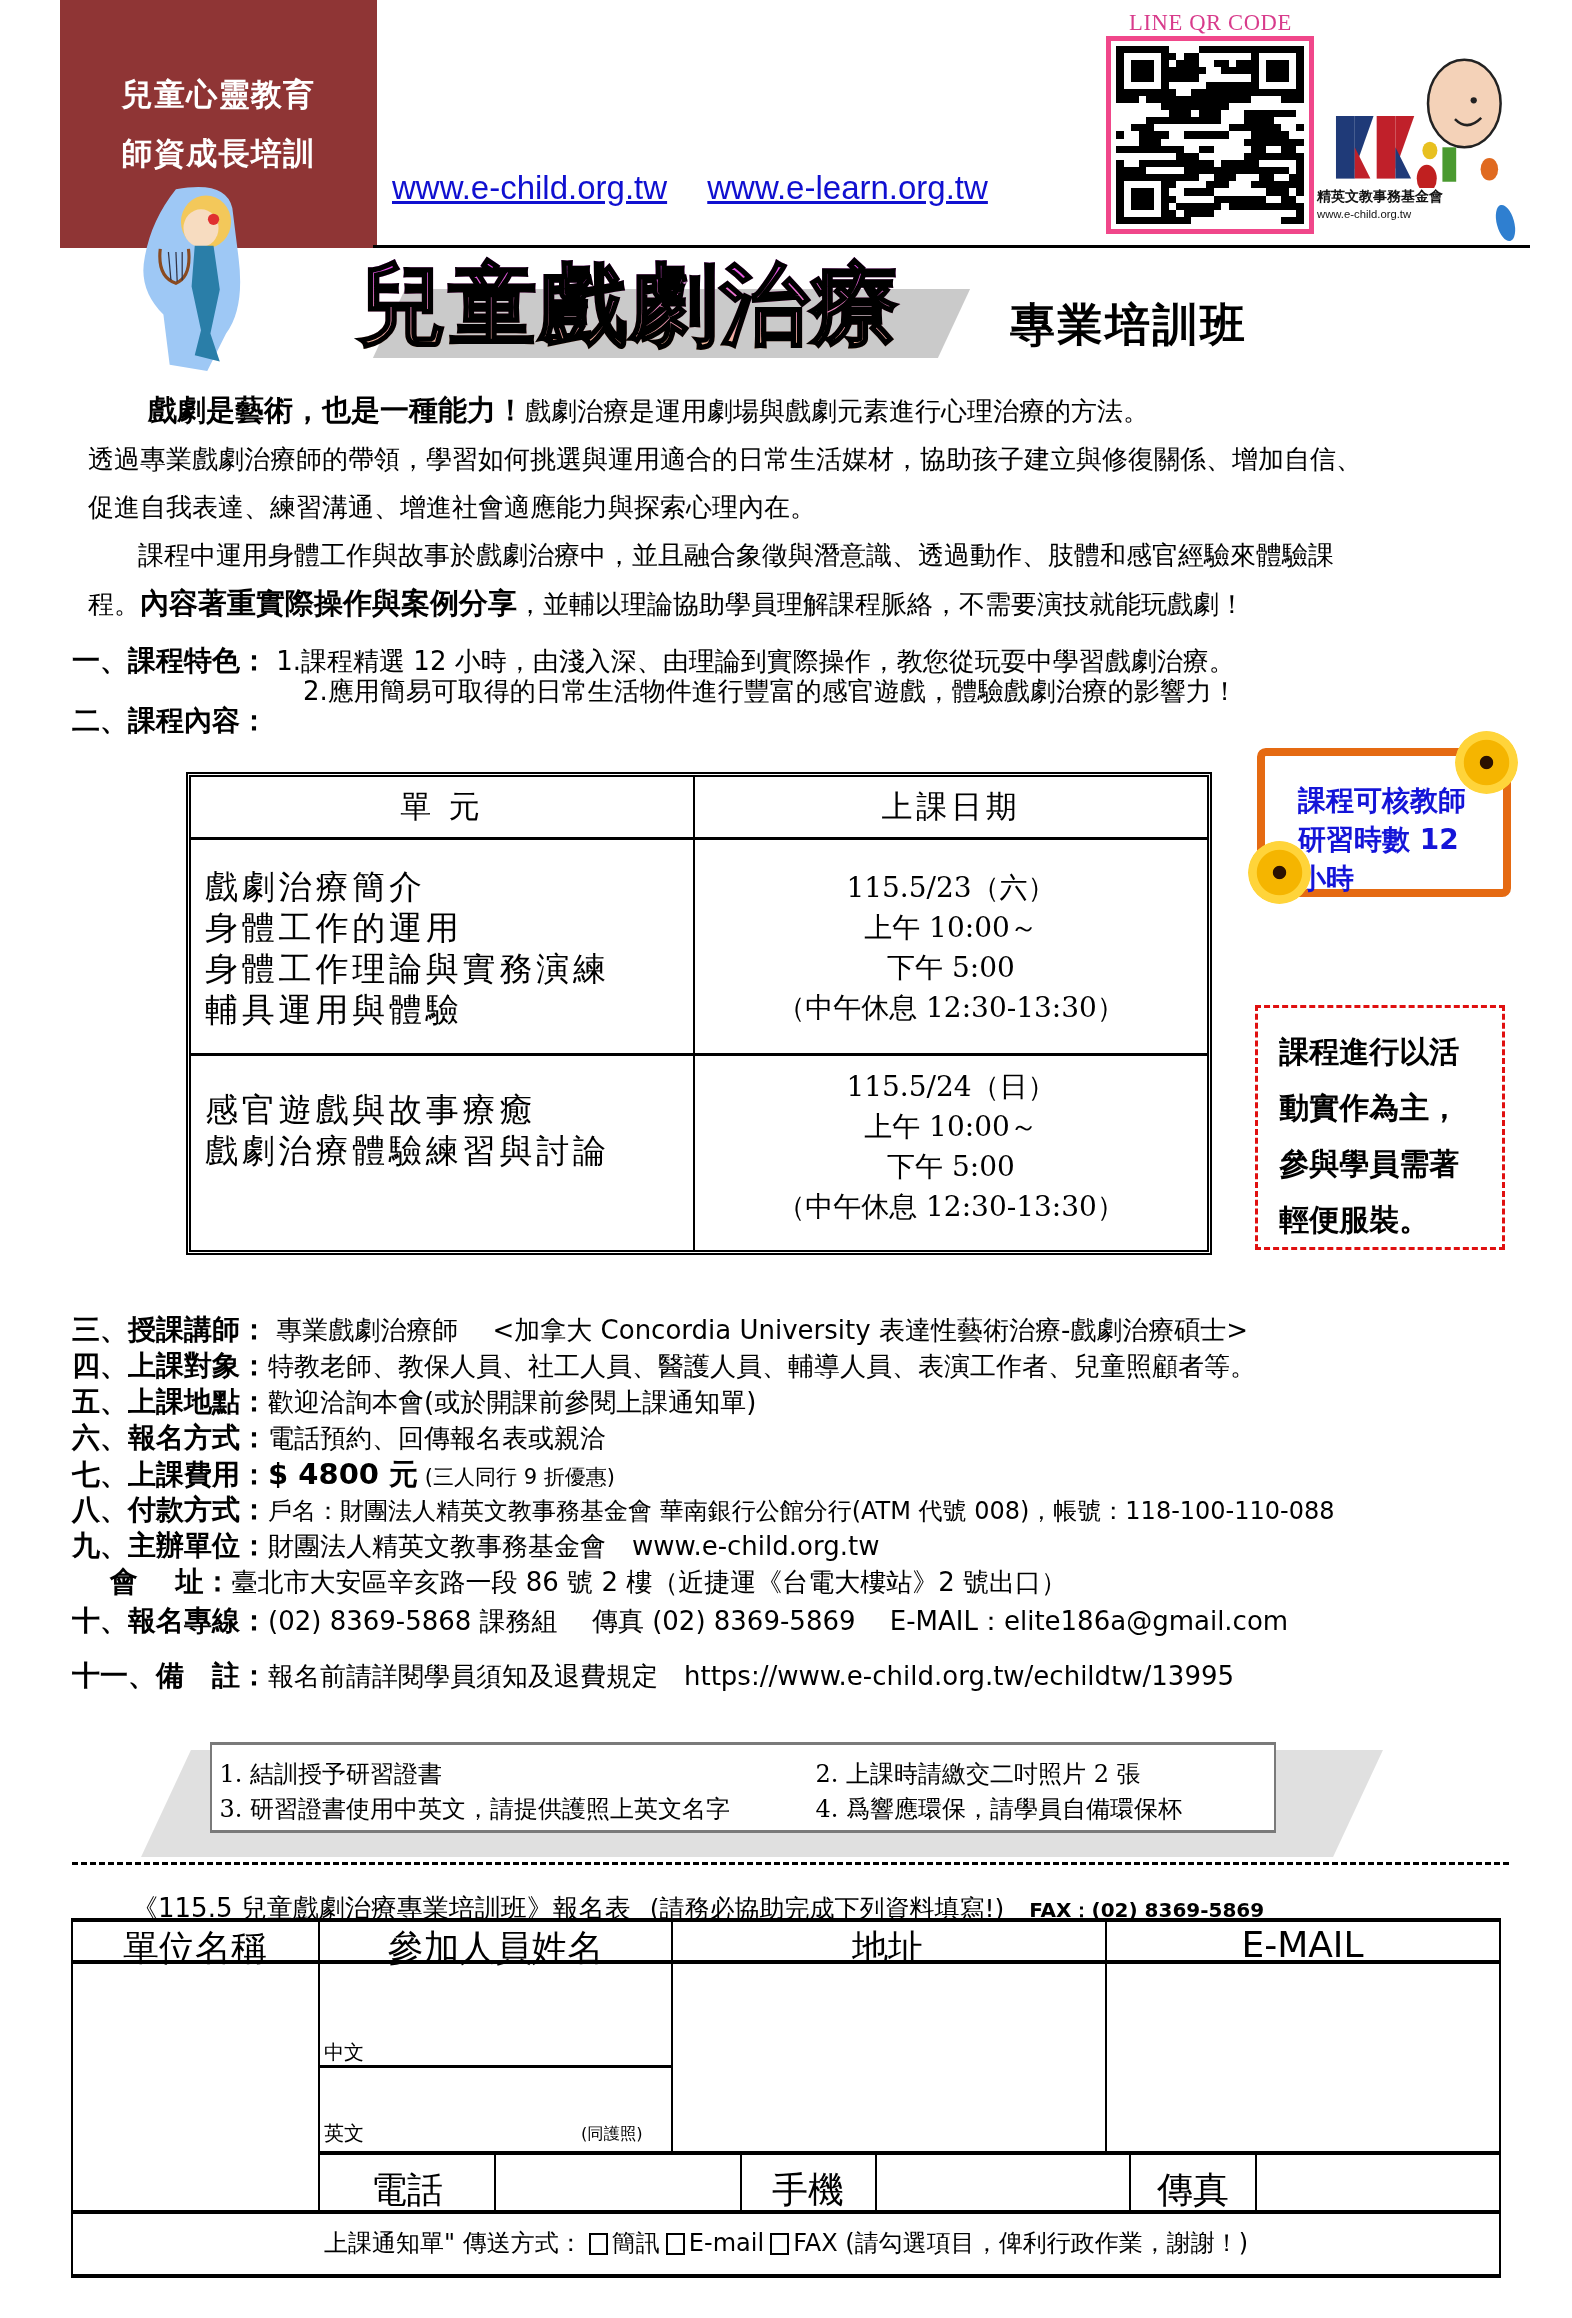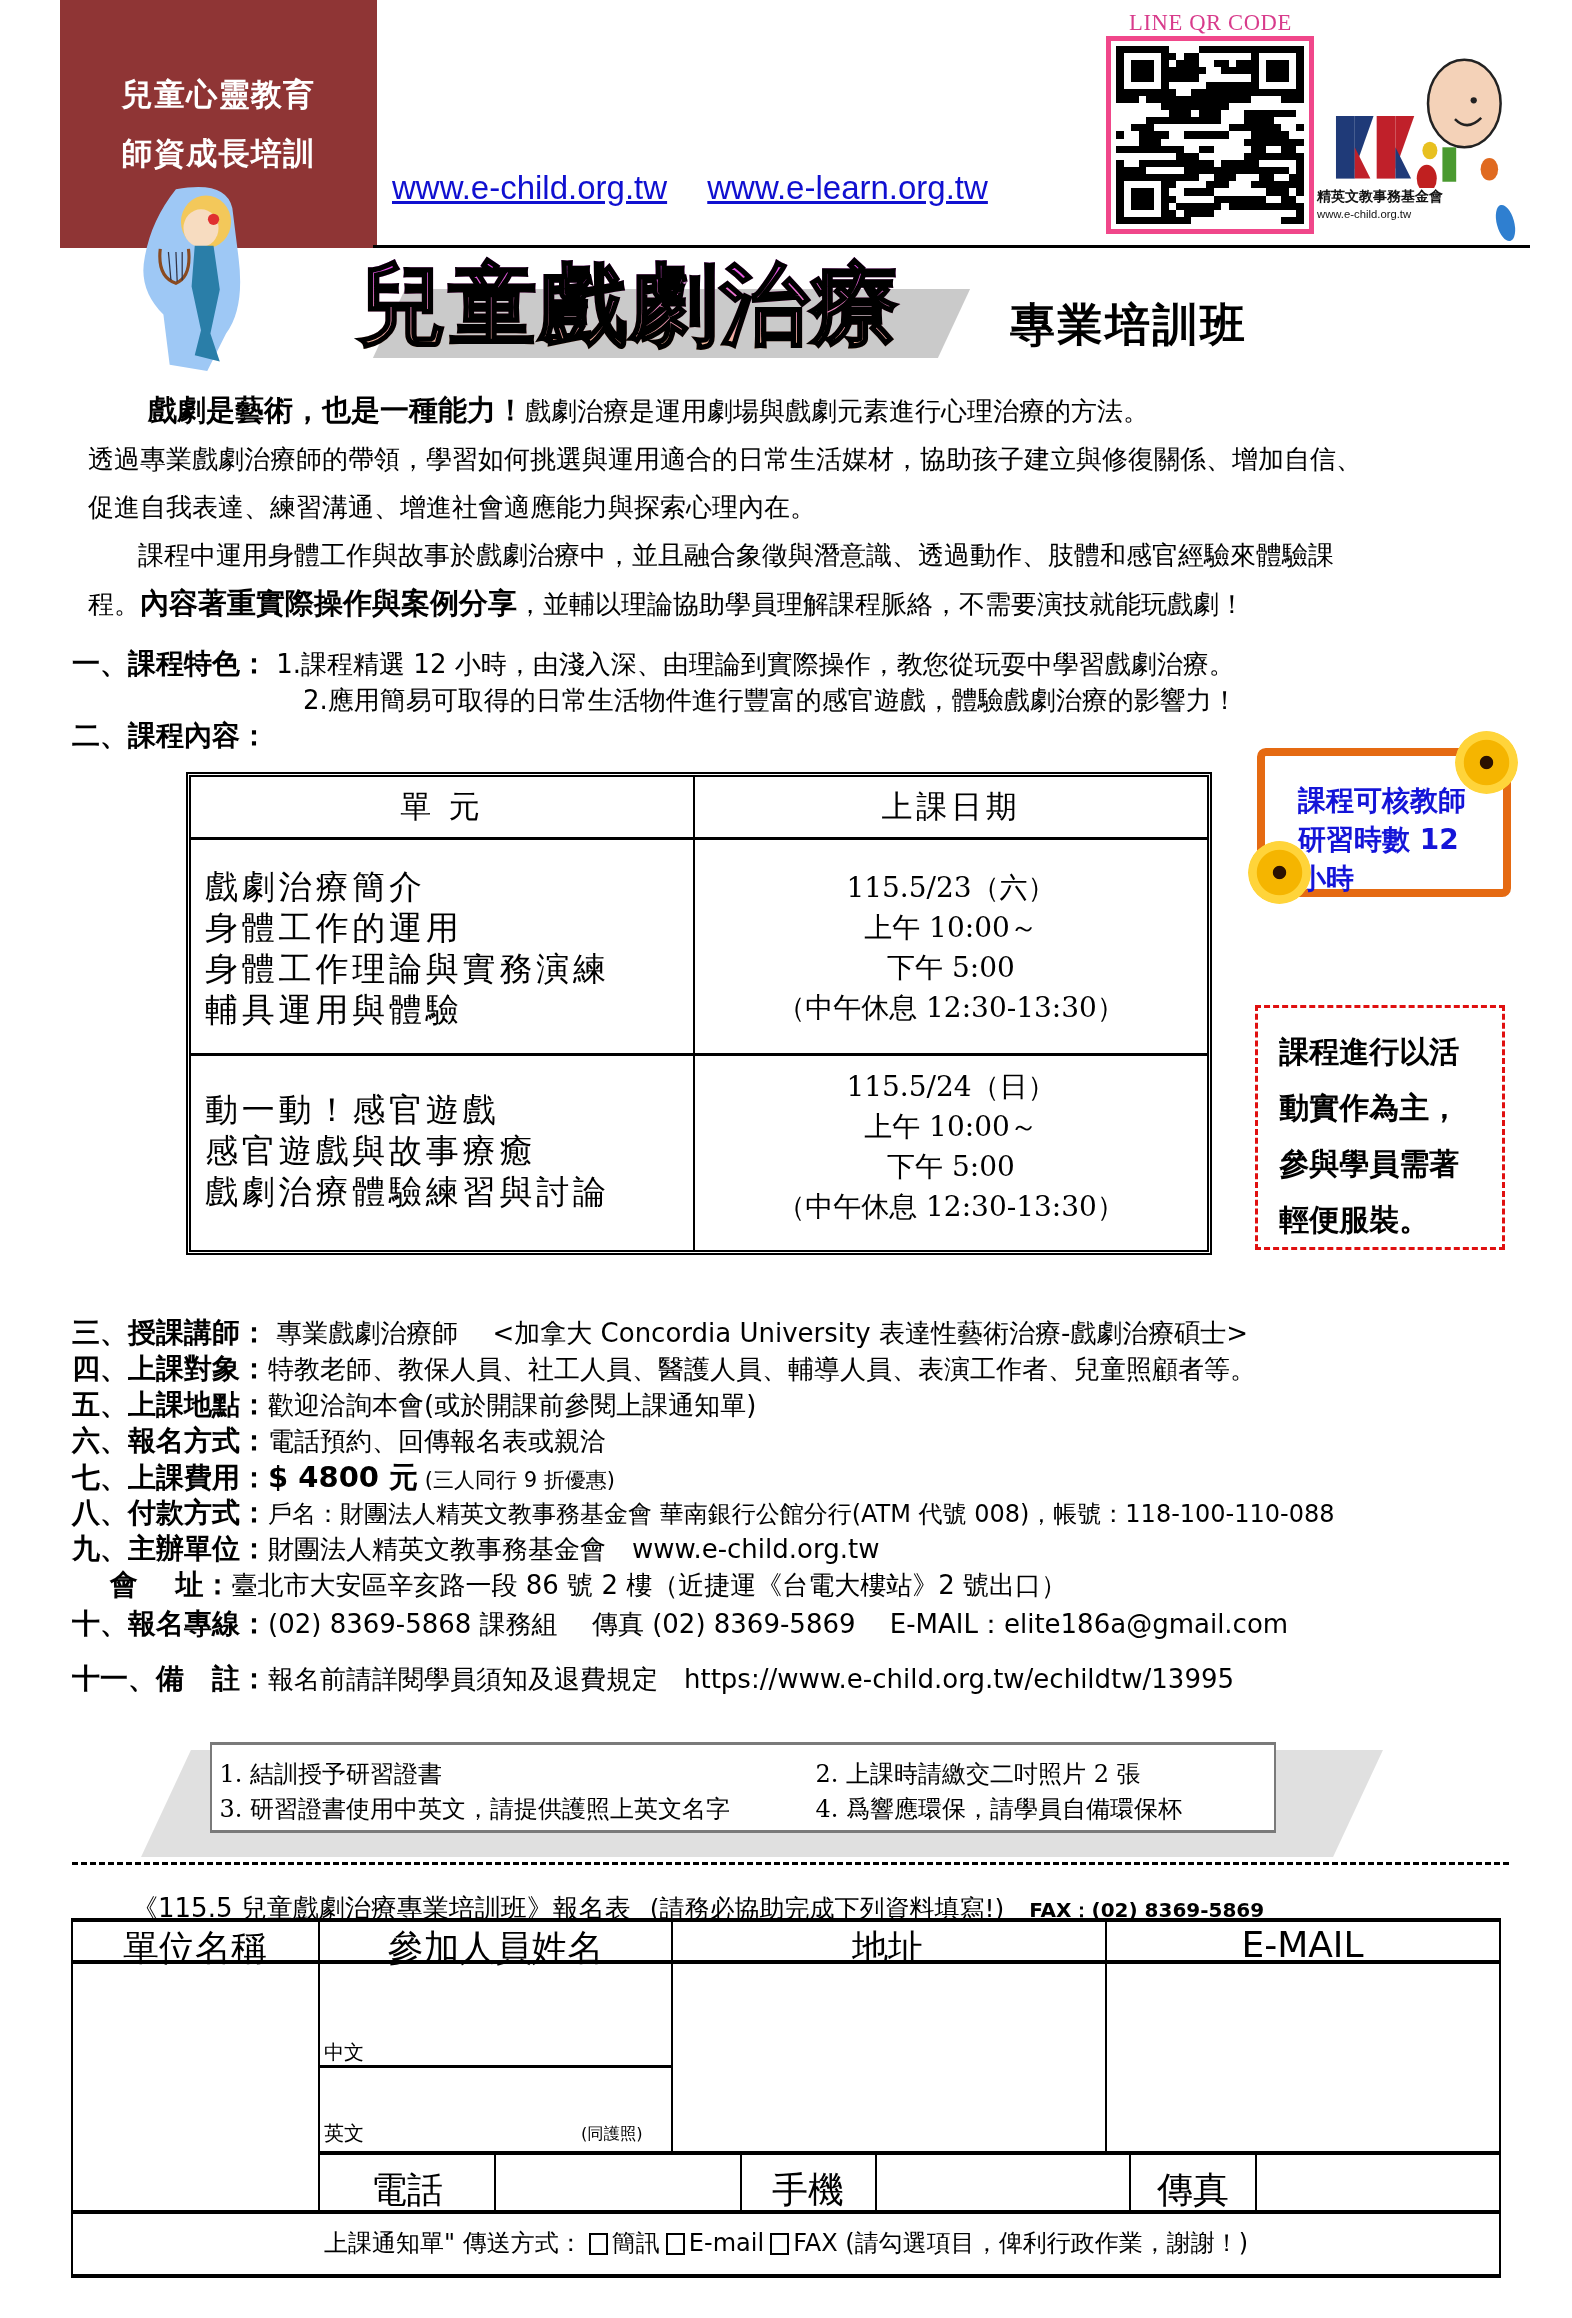--- a/index.html
+++ b/index.html
@@ -32,21 +32,21 @@
                 -webkit-background-clip:text; background-clip:text; color:transparent;
                 -webkit-text-stroke:2.5px #000; line-height:1.1; }
   .title-shadow { left:389px; top:289px; width:565px; height:69px; background:#bdbdbd; transform:skewX(-25deg); opacity:.8; }
   .title-sub { left:1010px; top:295px; font-size:45px; font-weight:bold; letter-spacing:2.5px; }
 
   
   .para { left:88px; width:1412px; font-size:26px; line-height:48px; }
   .para b { font-weight:bold; font-size:29px; }
 
   
-  .sec { left:72px; font-size:26px; line-height:36px; white-space:nowrap; }
+  .sec { left:72px; font-size:26px; line-height:30px; white-space:nowrap; }
   .sec .lab { font-weight:bold; font-size:28px; }
 
   
   .course-table { left:186px; top:772px; width:1026px; height:483px; border:5px double #000; box-sizing:border-box; }
   .ct-row { position:absolute; left:0; width:100%; border-bottom:3.1px solid #000; box-sizing:border-box; }
   .ct-row:last-child { border-bottom:none; }
   .ct-cell { position:absolute; top:0; height:100%; box-sizing:border-box; }
   .ct-cell.c1 { left:0; width:504px; border-right:2.5px solid #000; }
   .ct-cell.c2 { left:504px; right:0; }
   .ct-head { font-size:31px; text-align:center; display:flex; align-items:center; justify-content:center; height:100%; letter-spacing:3.8px; }
@@ -803,21 +803,20 @@
       <div>115.5/23（六）</div>
       <div>上午 10:00～</div>
       <div>下午 5:00</div>
       <div>（中午休息 12:30-13:30）</div>
     </div>
       </div>
   </div>
   <div class="ct-row" style="top:279px;height:194px;">
     <div class="ct-cell c1">
         <div class="ct-units" style="padding-top:33px;">
-      <div>動一動！感官遊戲</div>
       <div>感官遊戲與故事療癒</div>
       <div>戲劇治療體驗練習與討論</div>
     </div>
       </div>
     <div class="ct-cell c2">
         <div class="ct-dates" style="padding-top:11.3px;">
       <div>115.5/24（日）</div>
       <div>上午 10:00～</div>
       <div>下午 5:00</div>
       <div>（中午休息 12:30-13:30）</div>

